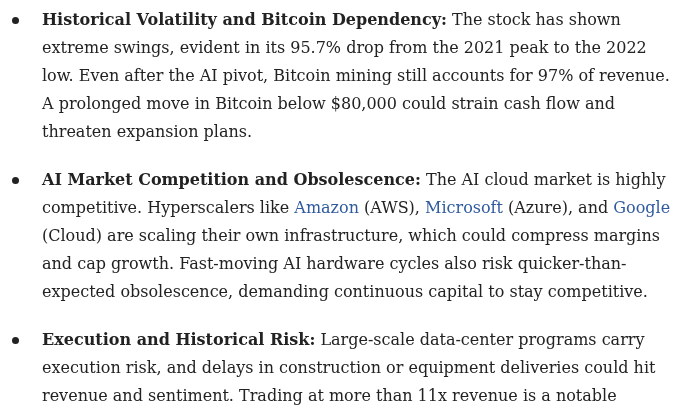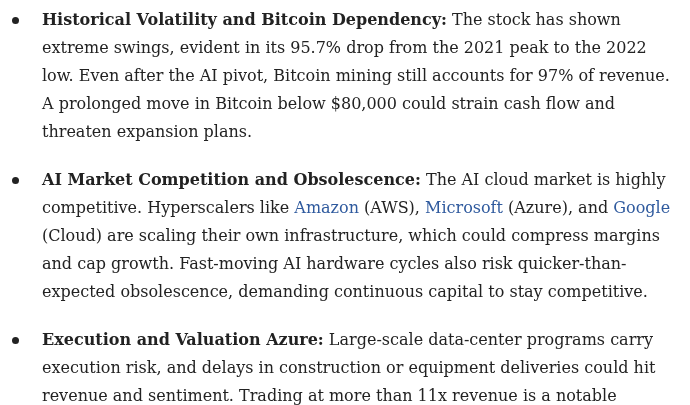--- a/index.html
+++ b/index.html
@@ -38,14 +38,14 @@
     text-decoration: none;
     cursor: pointer;
   }
 </style>
 </head>
 <body style="--page-bg: #ffffff; --text-color: #222222; --link-color: #2f5a9e;">
 
 <ul class="risk-list" id="risk-list">
     <li><span class="bullet"></span><b class="risk-heading">Historical Volatility and Bitcoin Dependency:</b><span> The stock has shown extreme swings, evident in its 95.7% drop from the 2021 peak to the 2022 low. Even after the AI pivot, Bitcoin mining still accounts for 97% of revenue. A prolonged move in Bitcoin below $80,000 could strain cash flow and threaten expansion plans.</span></li>
     <li><span class="bullet"></span><b class="risk-heading">AI Market Competition and Obsolescence:</b><span> The AI cloud market is highly competitive. Hyperscalers like </span><a class="inline-link" href="#">Amazon</a><span> (AWS), </span><a class="inline-link" href="#">Microsoft</a><span> (Azure), and </span><a class="inline-link" href="#">Google</a><span> (Cloud) are scaling their own infrastructure, which could compress margins and cap growth. Fast-moving AI hardware cycles also risk quicker-than-expected obsolescence, demanding continuous capital to stay competitive.</span></li>
-    <li><span class="bullet"></span><b class="risk-heading">Execution and Valuation Azure:</b><span> Large-scale data-center programs carry execution risk, and delays in construction or equipment deliveries could hit revenue and sentiment. Trading at more than 11x revenue is a notable premium; if targets are missed, the stock could undergo significant multiple compression.</span></li>
+    <li><span class="bullet"></span><b class="risk-heading">Execution and Historical Risk:</b><span> Large-scale data-center programs carry execution risk, and delays in construction or equipment deliveries could hit revenue and sentiment. Trading at more than 11x revenue is a notable premium; if targets are missed, the stock could undergo significant multiple compression.</span></li>
   </ul>
 
 </body></html>

